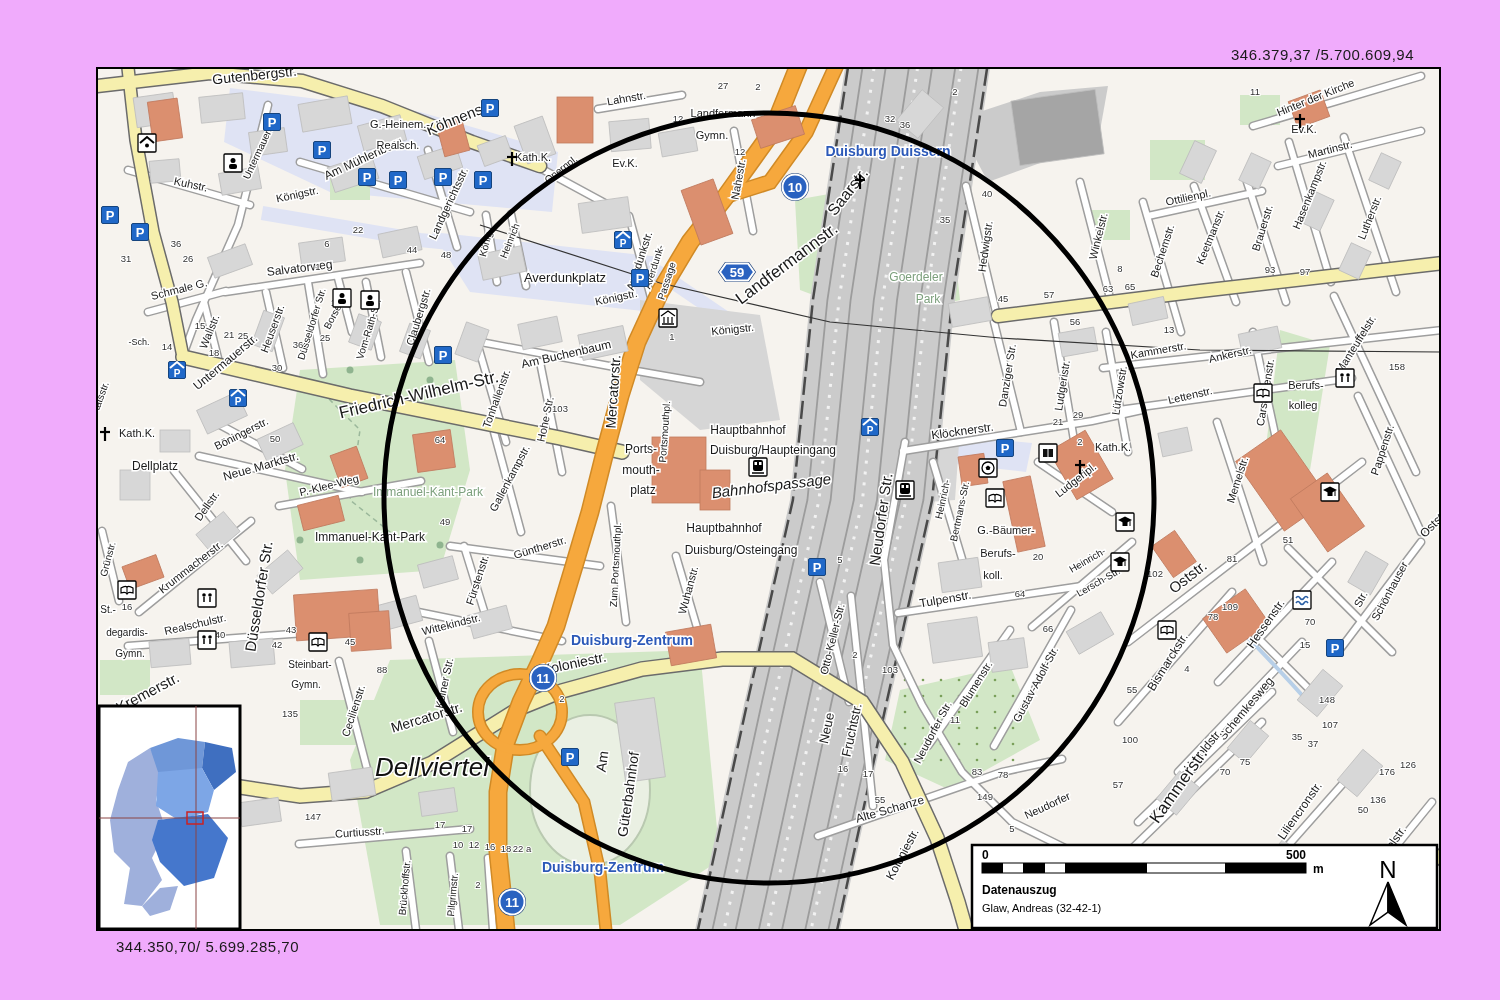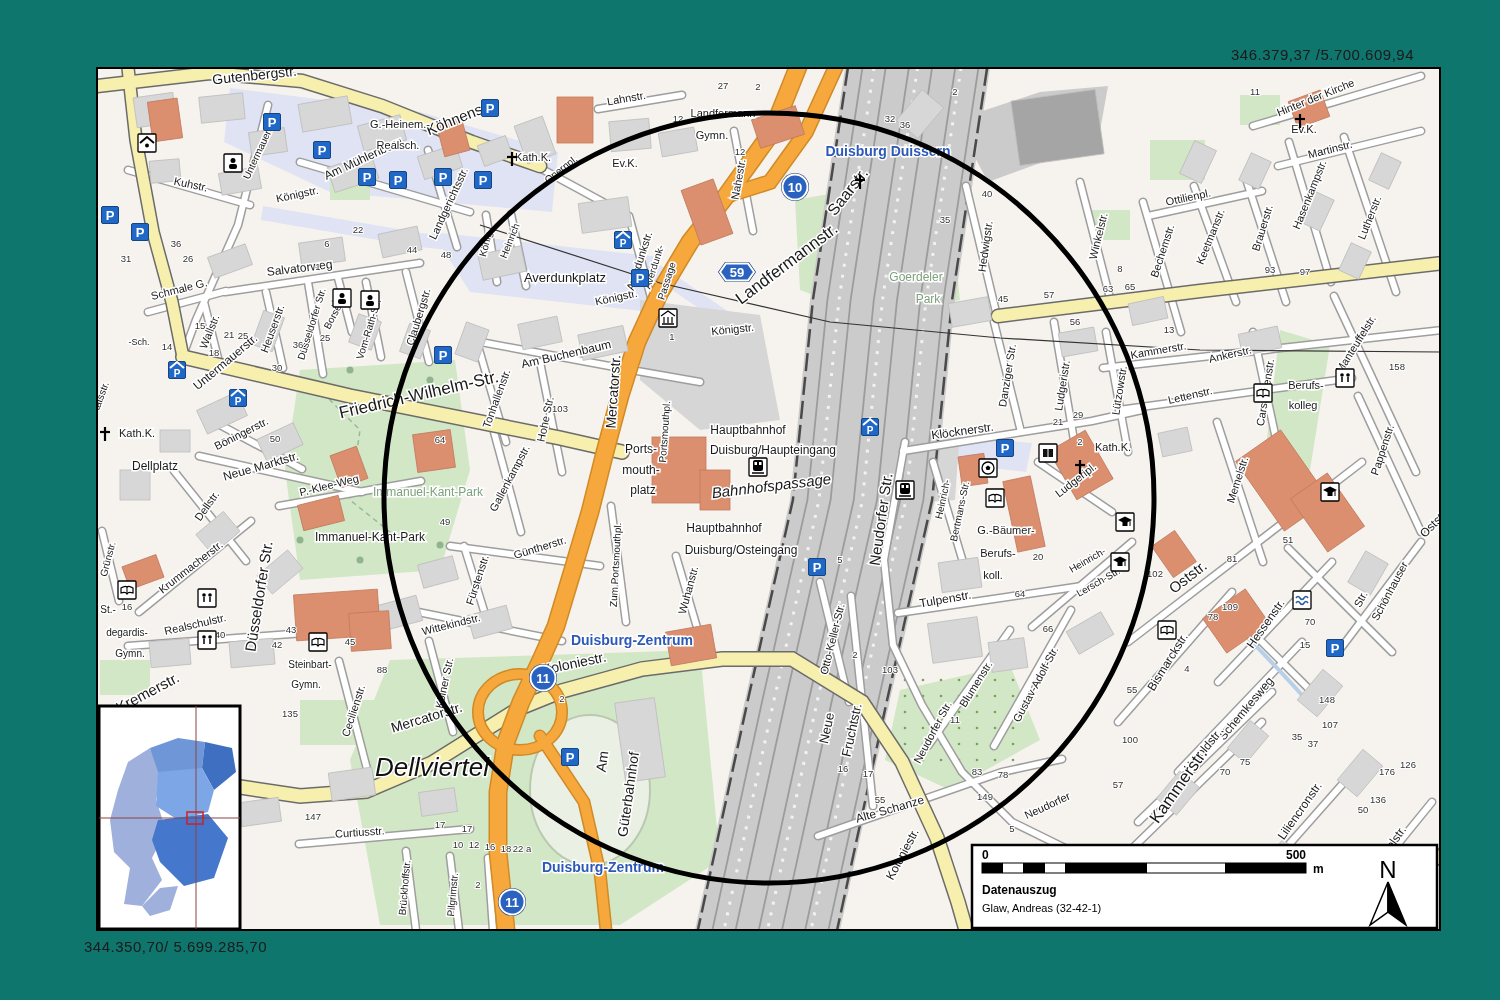--- a/index.html
+++ b/index.html
@@ -1,20 +1,20 @@
 <!DOCTYPE html>
 <html><head>
 <meta charset="utf-8">
 <style>
   html,body{margin:0;padding:0;background:#fff;}
-  #stage{position:relative;width:1500px;height:1000px;background:#0f766e;overflow:hidden;
+  #stage{position:relative;width:1500px;height:1000px;background:#f0abfc;overflow:hidden;
          font-family:"Liberation Sans", sans-serif;}
   .coord{position:absolute;font-size:15px;color:#1a1a1a;letter-spacing:.5px;}
   #coord-tr{top:46px;right:86px;}
-  #coord-bl{top:938px;left:84px;}
+  #coord-bl{top:938px;left:116px;}
   svg text{font-family:"Liberation Sans", sans-serif;}
 </style>
 </head>
 <body>
 <div id="stage">
 
 <div id="coord-tr" class="coord">346.379,37 /5.700.609,94</div>
 <div id="coord-bl" class="coord">344.350,70/ 5.699.285,70</div>
 
 <svg id="map" width="1500" height="1000" viewBox="0 0 1500 1000" style="position:absolute;left:0;top:0;">

